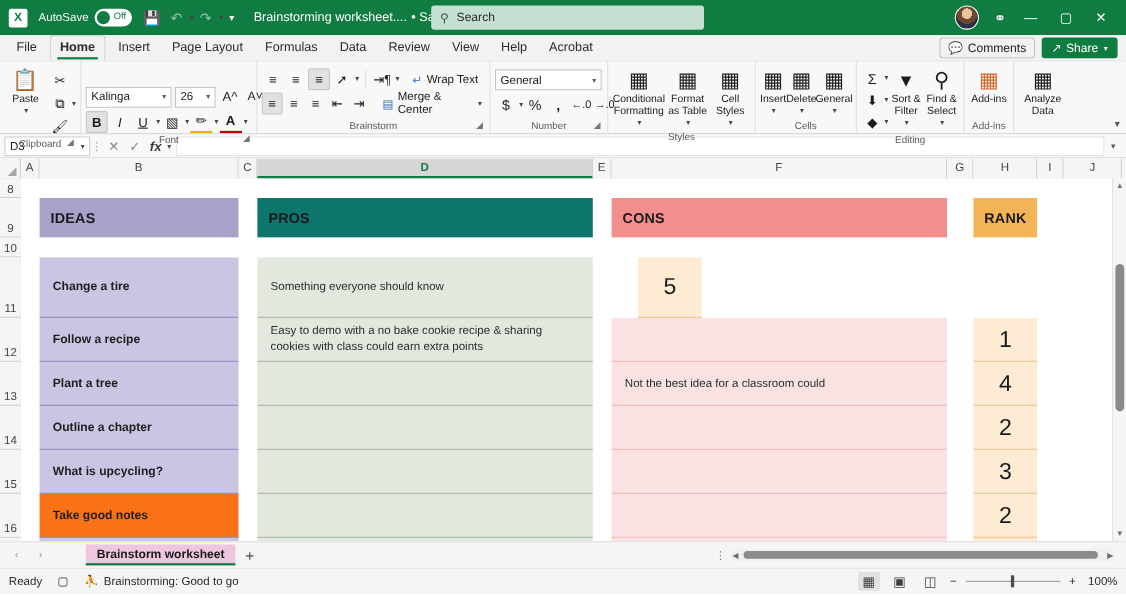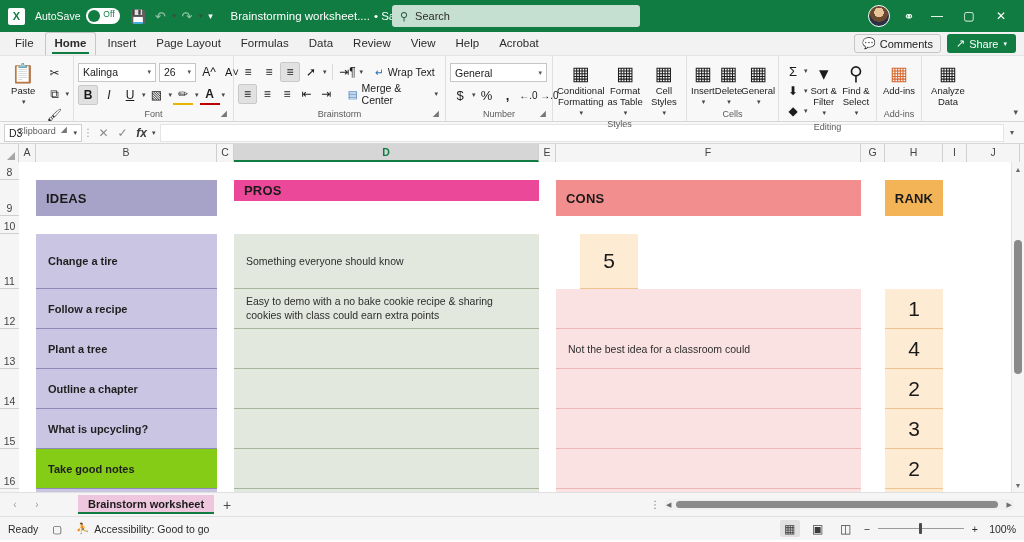--- a/index.html
+++ b/index.html
@@ -103,21 +103,21 @@
     display: flex; flex-direction: column; align-items: center; justify-content: flex-start;
     width: 46px; padding-top: 2px; font-size: 9.5px; color: #1b1b1b; line-height: 11px; text-align:center;
   }
   .bigbtn .gl { font-size: 19px; line-height: 22px; }
   .smallbtn {
     width: 20px; height: 20px; display: flex; align-items: center; justify-content: center;
     font-size: 12px; color: #1b1b1b;
   }
   .smallbtn.active { background: #E1E1E1; border: 1px solid #C9C9C9; border-radius: 2px; }
   .caret { font-size: 7px; color: #444; margin-left: 1px; }
-  .fontrow { display: flex; align-items: center; gap: 3px; margin-bottom: 3px; }
+  .fontrow { display: flex; align-items: center; gap: 3px; margin-bottom: 3px; margin-top: 16px; }
   .combo {
     border: 1px solid #C6C6C6; background: #fff; height: 19px; display: flex;
     align-items: center; padding: 0 4px; font-size: 10.5px; color: #1b1b1b;
   }
   .combo .cv { flex: 1; overflow: hidden; white-space: nowrap; }
   .combo .cc { font-size: 7px; color: #555; margin-left: 3px; }
   .row2 { display: flex; align-items: center; gap: 1px; }
   .pill-underline { border-bottom: 2px solid #E8B400; }
   .pill-underline-red { border-bottom: 2px solid #C00000; }
   .txtbtn { display:flex; align-items:center; gap:4px; font-size: 10.5px; color:#1b1b1b; padding: 1px 3px; height:19px;}
@@ -559,21 +559,21 @@
       <div class="cell blankcol" style="width:305px;height:18px"></div>
       <div class="cell blankcol" style="width:24px;height:18px"></div>
       <div class="cell blankcol" style="width:58px;height:18px"></div>
       <div class="cell blankcol" style="width:24px;height:18px"></div>
     </div>
 
     <div class="cellrow" style="height:36px">
       <div class="cell blankcol" style="width:17px;height:36px"></div>
       <div class="cell hdr-cell" style="width:181px;height:36px;background:#A7A2C8;border:none">IDEAS</div>
       <div class="cell blankcol" style="width:17px;height:36px"></div>
-      <div class="cell hdr-cell" style="width:305px;height:21px;background:#ec4899;border:none">PROS</div>
+      <div class="cell hdr-cell" style="width:305px;height:36px;background:#0f766e;border:none">PROS</div>
       <div class="cell blankcol" style="width:17px;height:36px"></div>
       <div class="cell hdr-cell" style="width:305px;height:36px;background:#F28E8E;border:none">CONS</div>
       <div class="cell blankcol" style="width:24px;height:36px"></div>
       <div class="cell hdr-cell" style="width:58px;height:36px;background:#F2B457;border:none;justify-content:center;padding:0">RANK</div>
       <div class="cell blankcol" style="width:24px;height:36px"></div>
     </div>
 
     <div class="cellrow" style="height:18px">
       <div class="cell blankcol" style="width:17px;height:18px"></div>
       <div class="cell blankcol" style="width:181px;height:18px"></div>
@@ -640,21 +640,21 @@
       <div class="cell body-cell" style="width:305px;height:40px;background:#E3E8DE;border:none;border-bottom:1px solid #A8B79C"></div>
       <div class="cell blankcol" style="width:17px;height:40px"></div>
       <div class="cell body-cell" style="width:305px;height:40px;background:#FBE2E2;border:none;border-bottom:1px solid #EFB8B8"></div>
       <div class="cell blankcol" style="width:24px;height:40px"></div>
       <div class="cell rank-cell" style="width:58px;height:40px;background:#FDEBD3;border:none;border-bottom:1px solid #EFC48E">3</div>
       <div class="cell blankcol" style="width:24px;height:40px"></div>
     </div>
 
     <div class="cellrow" style="height:40px">
       <div class="cell blankcol" style="width:17px;height:40px"></div>
-      <div class="cell body-cell idea-cell" style="width:181px;height:40px;background:#84cc16;border:none;border-bottom:1px solid #8F89B8">Take good notes</div>
+      <div class="cell body-cell idea-cell" style="width:181px;height:40px;background:#f97316;border:none;border-bottom:1px solid #8F89B8">Take good notes</div>
       <div class="cell blankcol" style="width:17px;height:40px"></div>
       <div class="cell body-cell" style="width:305px;height:40px;background:#E3E8DE;border:none;border-bottom:1px solid #A8B79C"></div>
       <div class="cell blankcol" style="width:17px;height:40px"></div>
       <div class="cell body-cell" style="width:305px;height:40px;background:#FBE2E2;border:none;border-bottom:1px solid #EFB8B8"></div>
       <div class="cell blankcol" style="width:24px;height:40px"></div>
       <div class="cell rank-cell" style="width:58px;height:40px;background:#FDEBD3;border:none;border-bottom:1px solid #EFC48E">2</div>
       <div class="cell blankcol" style="width:24px;height:40px"></div>
     </div>
 
     <div class="cellrow" style="height:40px">
@@ -691,21 +691,21 @@
       <span class="hs-arrow" style="right:2px">▶</span>
     </div>
   </div>
 </div>
 
 <div class="statusbar">
   <div class="sb-item">Ready</div>
   <div class="sb-item">▢</div>
   <div class="sb-item">
     <span>⛹</span>
-    <span>Accessibility: Good to go</span>
+    <span>Brainstorming: Good to go</span>
   </div>
   <div class="sb-right">
     <div class="viewbtn active">▦</div>
     <div class="viewbtn">▣</div>
     <div class="viewbtn">◫</div>
     <span>−</span>
     <div class="zoomslider">
       <div class="zs-line"></div>
       <div class="zs-knob"></div>
     </div>

